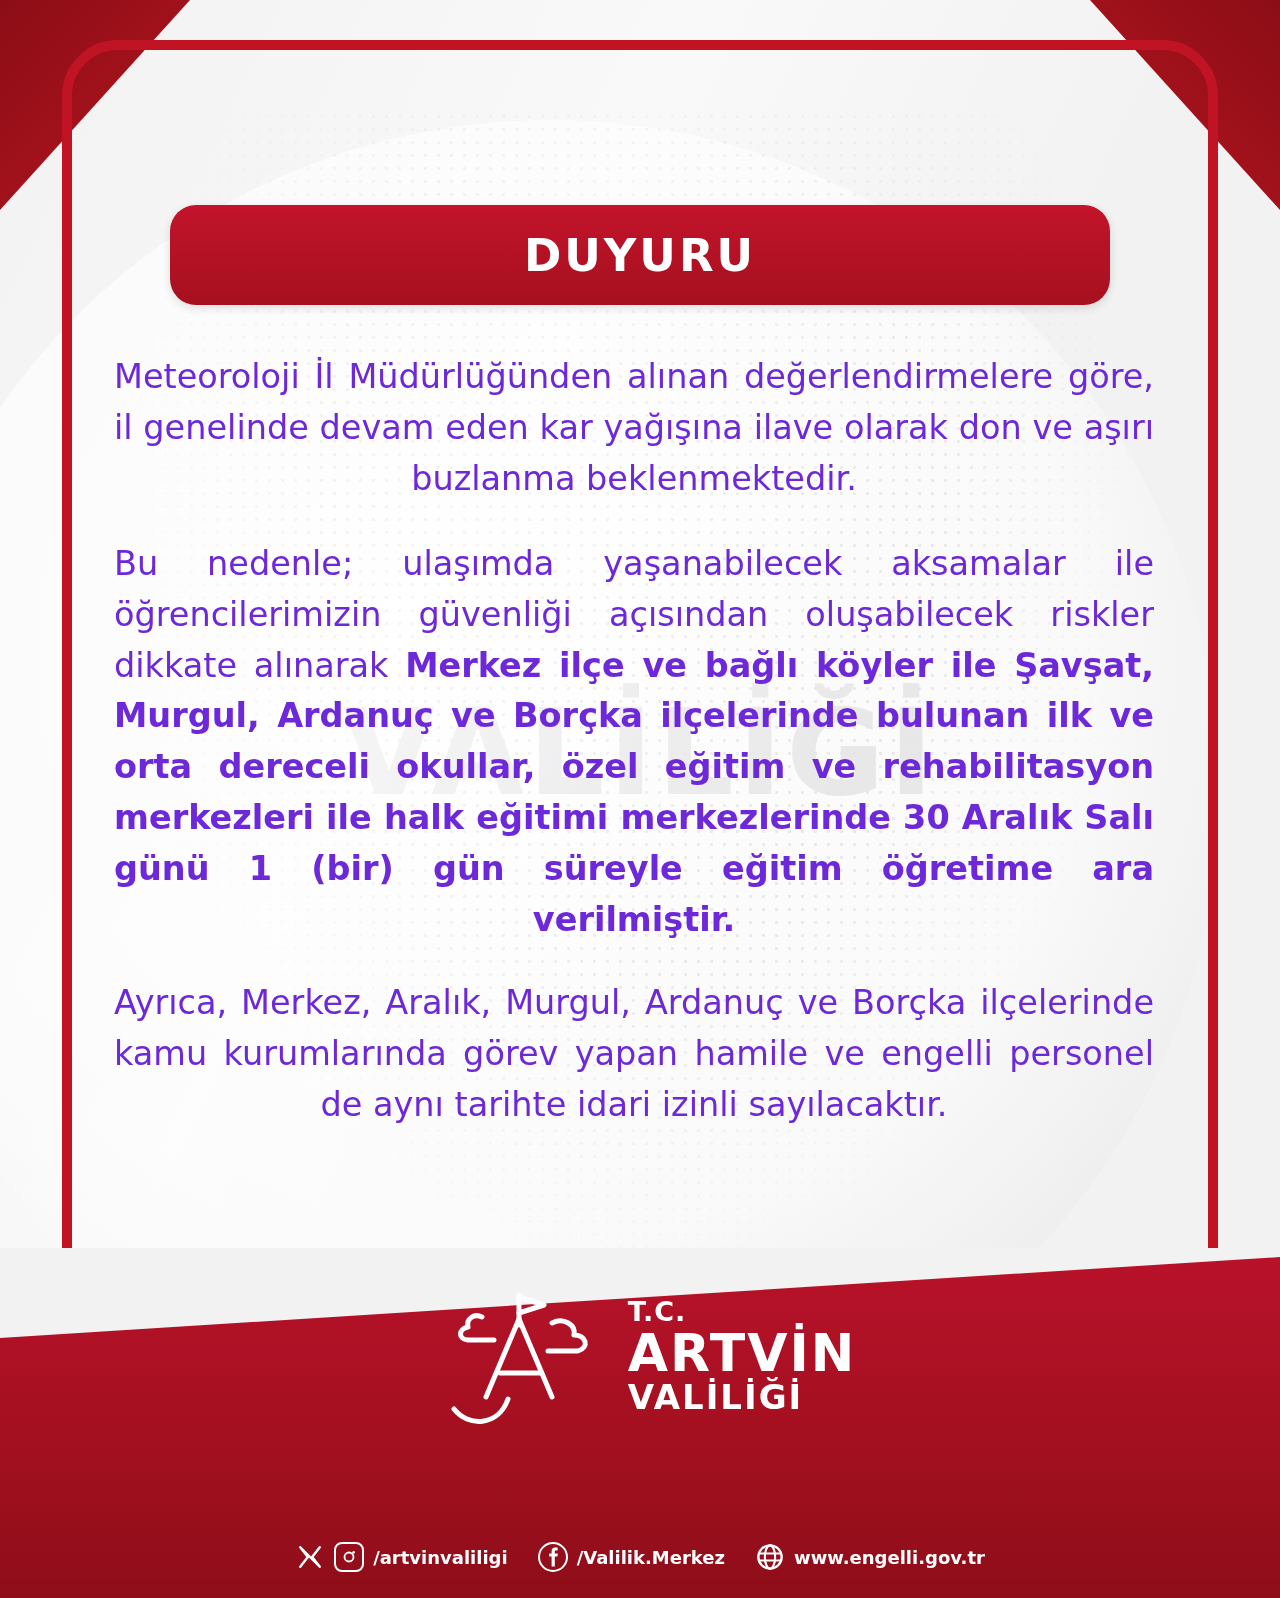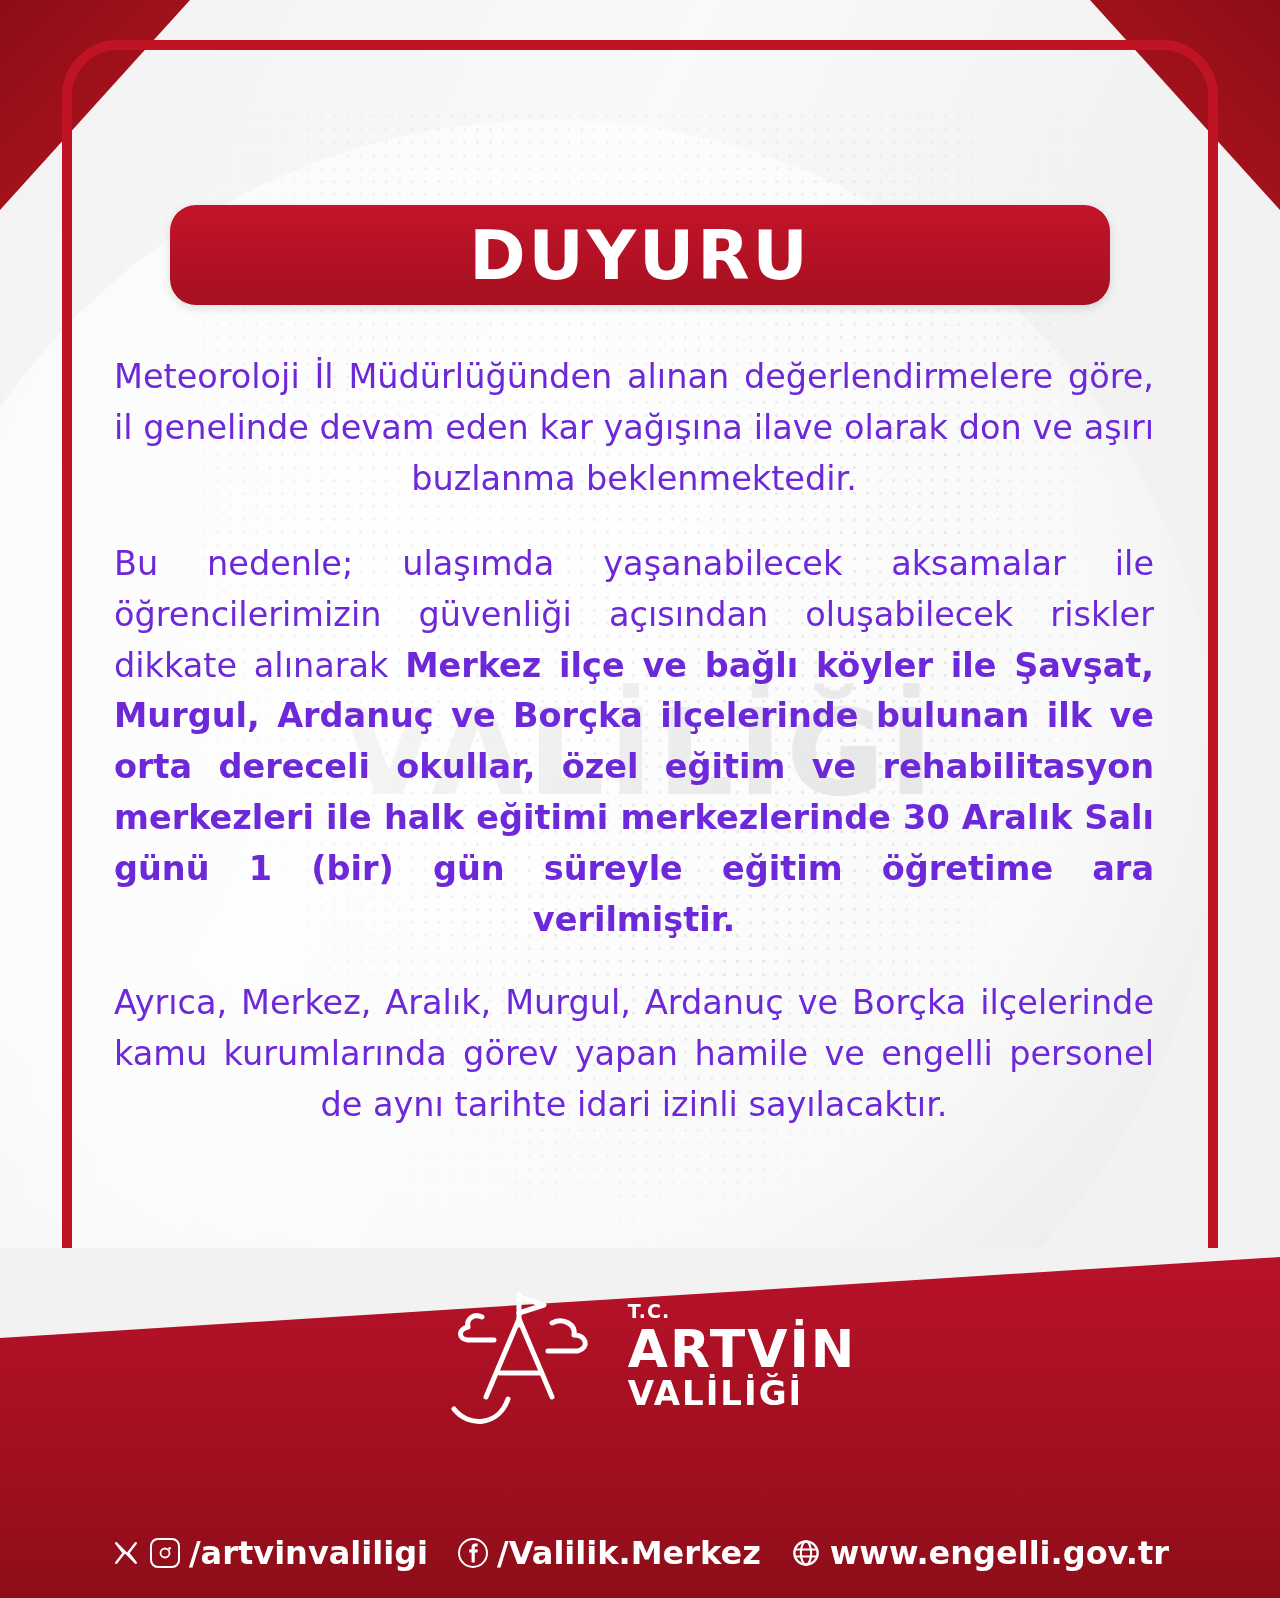--- a/index.html
+++ b/index.html
@@ -96,21 +96,21 @@
     height: 100px;
     background: linear-gradient(180deg, #c3142a 0%, #a5101f 100%);
     border-radius: 26px;
     display: flex;
     align-items: center;
     justify-content: center;
     box-shadow: 0 3px 10px rgba(0,0,0,0.12);
   }
   .title-pill .title-text {
     color: #ffffff;
-    font-size: 68px;
+    font-size: 45px;
     font-weight: 800;
     letter-spacing: 3px;
     font-family: "DejaVu Sans", "Liberation Sans", sans-serif;
   }
 
   
   .body {
     position: absolute;
     left: 114px;
     top: 352px;
@@ -170,40 +170,40 @@
   .logo-mark {
     width: 190px;
     height: 160px;
     position: relative;
   }
   .logo-text {
     color: #ffffff;
     line-height: 1.04;
     font-family: "DejaVu Sans", "Liberation Sans", sans-serif;
   }
-  .logo-text .l1 { font-size: 19px; font-weight: 700; letter-spacing: 1px; }
+  .logo-text .l1 { font-size: 27px; font-weight: 700; letter-spacing: 1px; }
   .logo-text .l2 { font-size: 52px; font-weight: 700; letter-spacing: 2px; }
   .logo-text .l3 { font-size: 34px; font-weight: 700; letter-spacing: 2px; }
 
   
   .social {
     position: absolute;
     left: 0; right: 0;
     bottom: 26px;
     display: flex;
     align-items: center;
     justify-content: center;
     gap: 30px;
     color: #ffffff;
   }
   .social-item {
     display: flex;
     align-items: center;
     gap: 9px;
-    font-size: 32px;
+    font-size: 18px;
     font-weight: 600;
     font-family: "DejaVu Sans", "Liberation Sans", sans-serif;
     white-space: nowrap;
   }
   .s-ico {
     display: inline-flex;
     align-items: center;
     justify-content: center;
     width: 30px;
     height: 30px;

